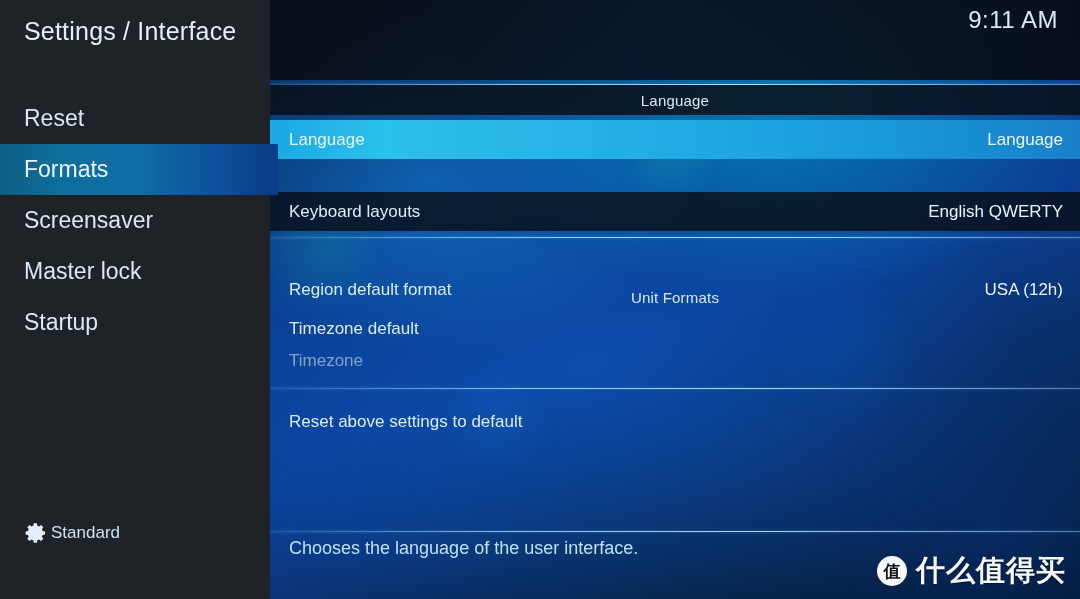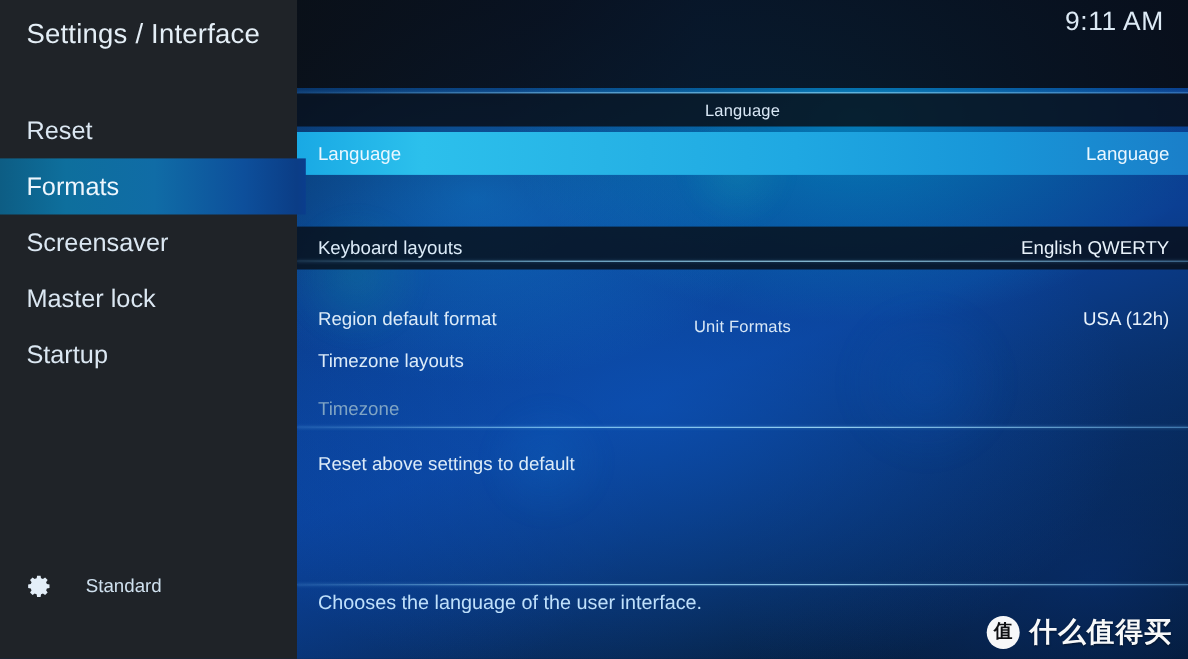--- a/index.html
+++ b/index.html
@@ -92,21 +92,21 @@
   }
   .sidebar-item.selected::after {
     
     content:"";
     position:absolute; right:-8px; top:0; width:8px; height:100%;
     background:linear-gradient(90deg, #0b3d86 0%, #0a3d8d 100%);
   }
 
   .settings-level {
     position:absolute; left:24px; bottom:54px;
-    display:flex; align-items:center; gap:30px;
+    display:flex; align-items:center; gap:3px;
     color:#cfe0ee; font-size:17px;
   }
   .gear-icon { width:24px; height:24px; display:block; }
 
   
   .content {
     position:absolute; left:270px; top:80px; width:810px; height:519px;
     z-index:4;
     overflow:hidden;
   }
@@ -167,21 +167,21 @@
     opacity:0.97;
   }
   .wm-badge {
     width:30px; height:30px; border-radius:50%;
     background:#ffffff; color:#111;
     display:flex; align-items:center; justify-content:center;
     font-size:17px; font-weight:700; line-height:1;
     font-family:"DejaVu Sans", sans-serif;
   }
   .wm-text {
-    color:#ffffff; font-size:25px; font-weight:700;
+    color:#ffffff; font-size:29px; font-weight:700;
     letter-spacing:1px;
     font-family:"DejaVu Sans", sans-serif;
     text-shadow:0 1px 2px rgba(0,0,0,0.5);
   }
 </style>
 </head>
 <body>
 
 <div id="screen">
 
@@ -235,40 +235,40 @@
     <div class="rule" style="top:4px;"></div>
 
     <div class="section-header dark-bg" style="top:5px;">Language</div>
 
     <div class="setting-row selected" style="top:40px;">
       <span class="label">Language</span>
       <span class="value">Language</span>
     </div>
 
 
-    <div class="setting-row dark" style="top:126px;">
+    <div class="setting-row dark" style="top:112px;">
       <span class="label">Keyboard layouts</span>
       <span class="value">English QWERTY</span>
     </div>
 
     <div class="rule" style="top:157px;"></div>
 
     <div class="section-header" style="top:158px;margin-top:44px;">Unit Formats</div>
 
     <div class="setting-row" style="top:190px;">
       <span class="label">Region default format</span>
       <span class="value">USA (12h)</span>
     </div>
 
     <div class="setting-row" style="top:229px;">
-      <span class="label">Timezone layouts</span>
+      <span class="label">Timezone default</span>
       <span class="value"></span>
     </div>
 
-    <div class="setting-row disabled" style="top:272px;">
+    <div class="setting-row disabled" style="top:261px;">
       <span class="label">Timezone</span>
       <span class="value"></span>
     </div>
 
     <div class="rule" style="top:308px;"></div>
 
     <div class="setting-row" style="top:322px;">
       <span class="label">Reset above settings to default</span>
       <span class="value"></span>
     </div>

